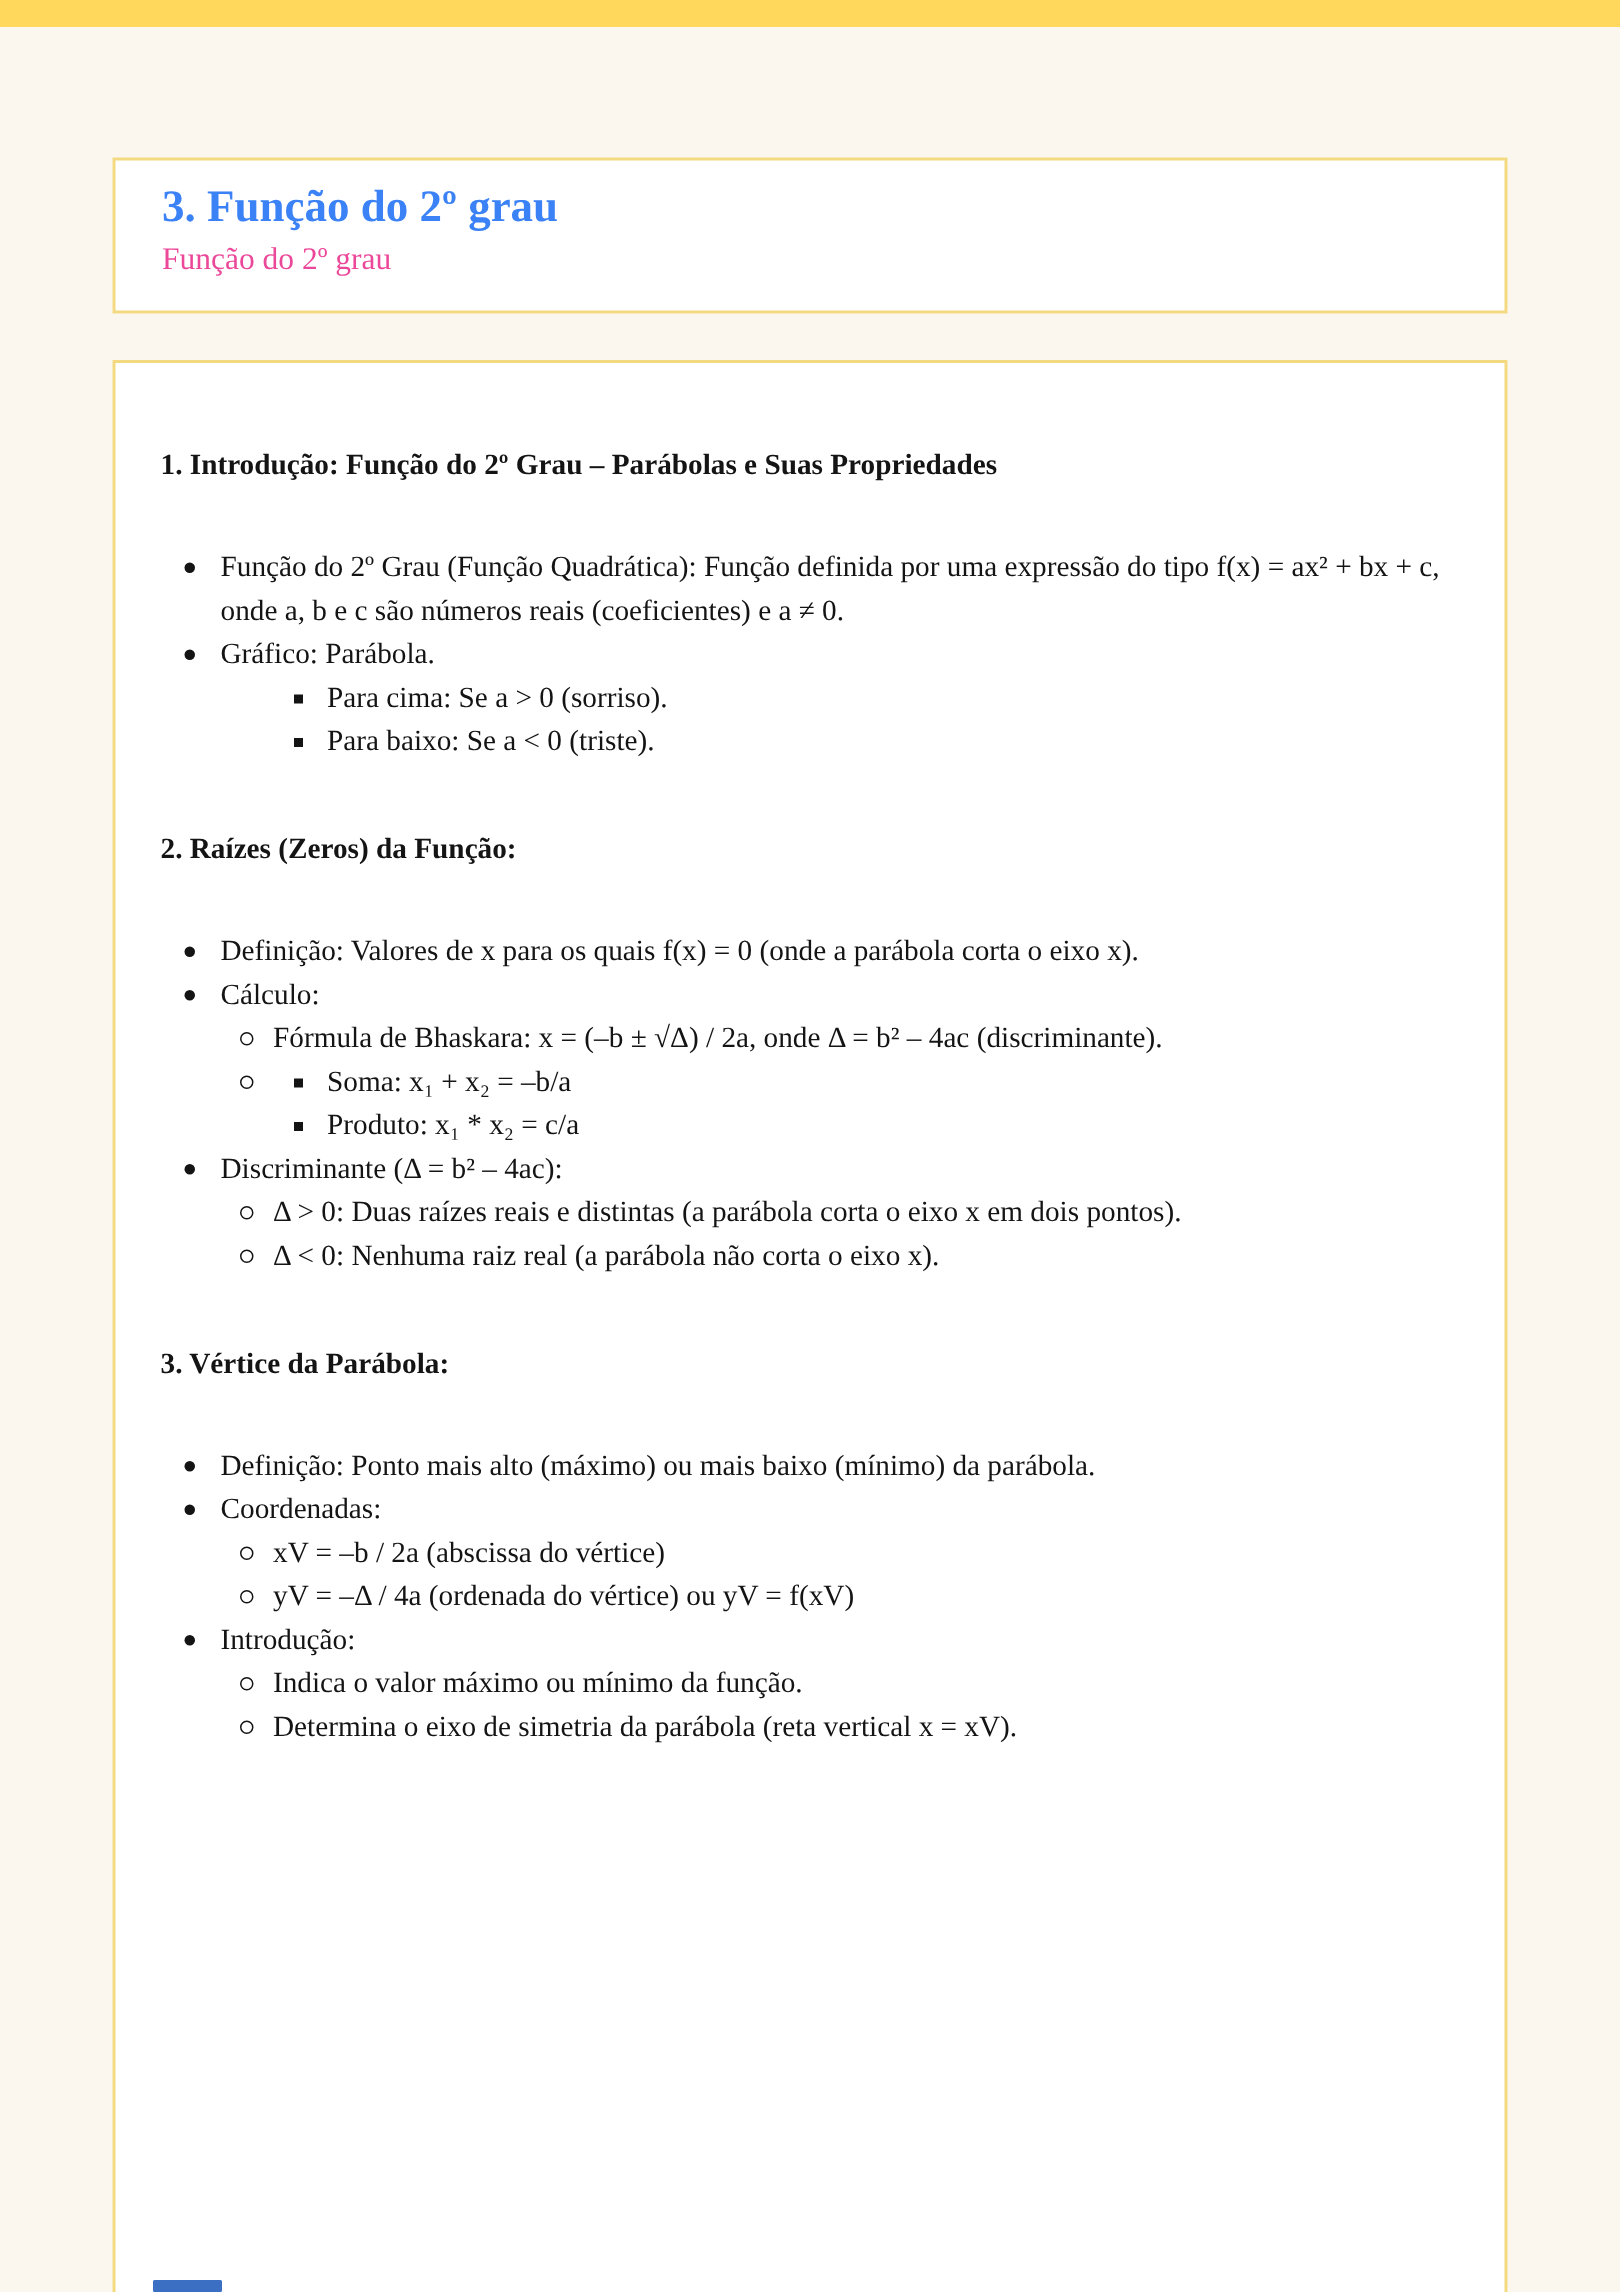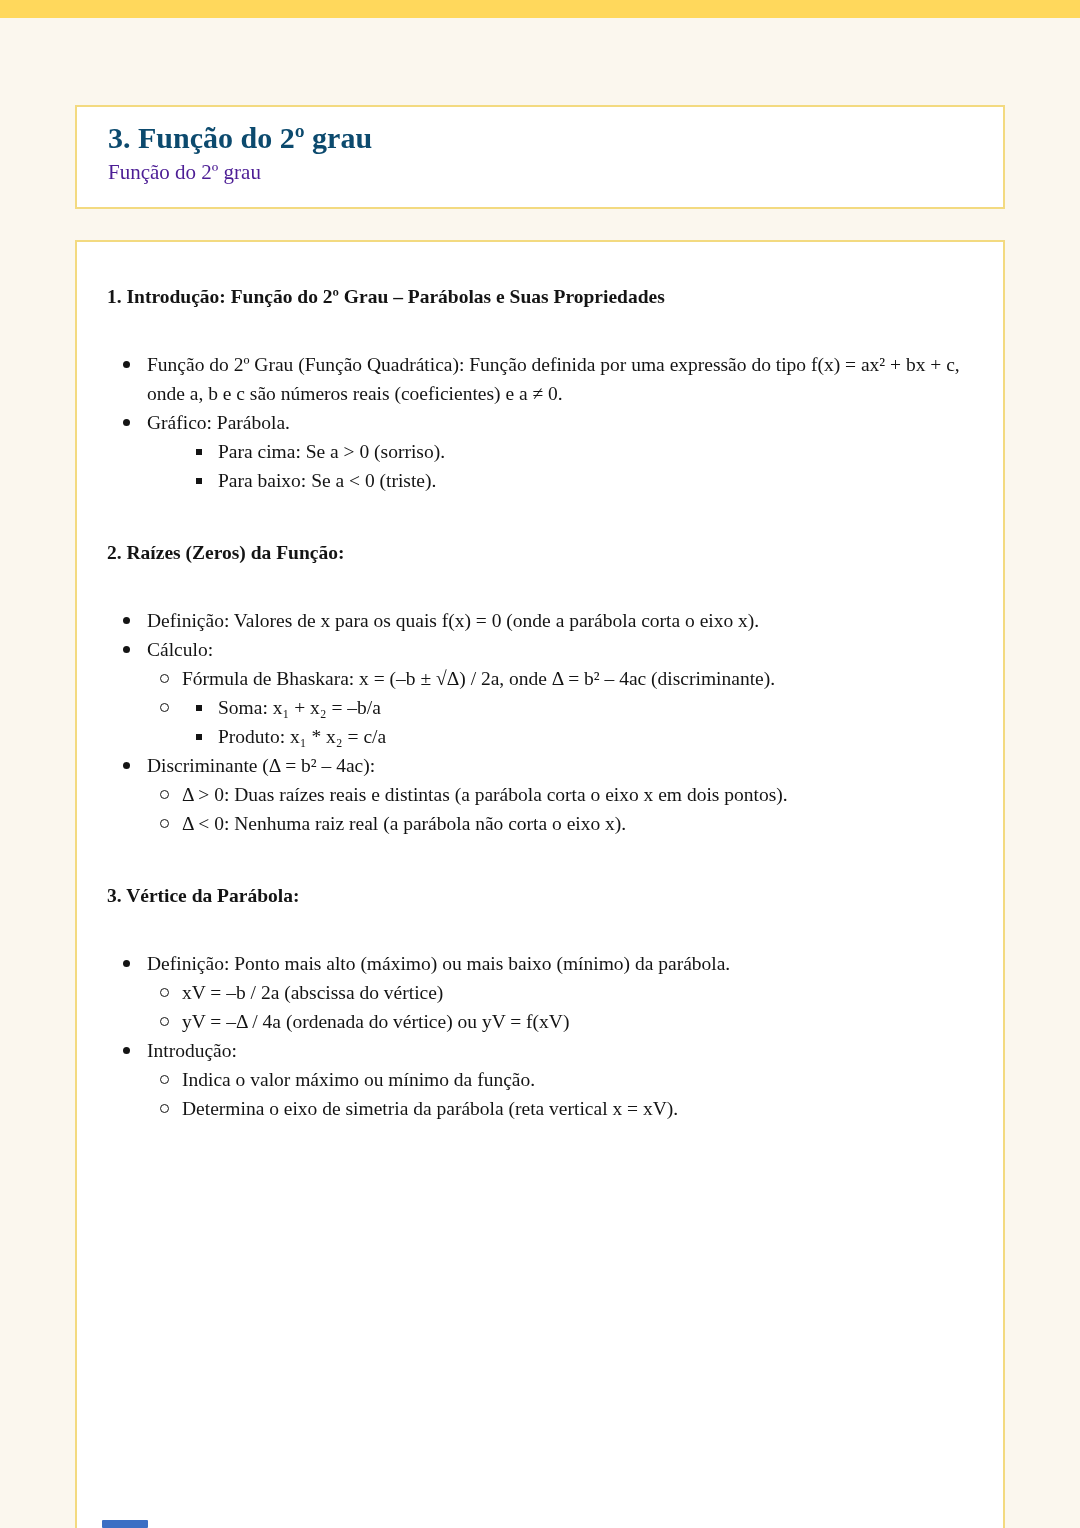--- a/index.html
+++ b/index.html
@@ -20,37 +20,37 @@
     position:absolute; left:75px; width:930px;
     background:#FFFFFF;
     border:2px solid #F3DA80;
   }
   .header-card {
     top:105px; height:104px;
     padding:13px 31px;
   }
   .page-title {
     font-size:30px; font-weight:bold;
-    color:#0c4a6e;
+    color:#3b82f6;
     line-height:36px;
   }
   .page-subtitle {
-    font-size:21px; color:#4c1d95;
+    font-size:21px; color:#ec4899;
     line-height:28px; margin-top:2px;
   }
   .content-card {
     top:240px; height:1380px;
     padding:42px 30px;
   }
   .section-heading {
     font-size:19.5px; font-weight:bold;
     line-height:26px;
     margin-top:45px;
   }
-  .section:first-child .section-heading { margin-top:0; }
+  .section:first-child .section-heading { margin-top:14px; }
   .list { margin-top:40px; }
   .li {
     position:relative;
     font-size:19.5px;
     line-height:29px;
   }
   .li.l1 { padding-left:40px; }
   .li.l2 { padding-left:75px; }
   .li.l3 { padding-left:111px; }
   .bullet { position:absolute; display:block; }
@@ -149,20 +149,24 @@
     </div>
   </div>
 
   <div class="section">
     <div class="section-heading">3. Vértice da Parábola:</div>
     <div class="list">
       <div class="li l1">
         <span class="bullet"></span>
         <span>Definição: Ponto mais alto (máximo) ou mais baixo (mínimo) da parábola.</span>
       </div>
+      <div class="li l1">
+        <span class="bullet"></span>
+        <span>Coordenadas:</span>
+      </div>
       <div class="li l2">
         <span class="bullet"></span>
         <span>xV = –b / 2a (abscissa do vértice)</span>
       </div>
       <div class="li l2">
         <span class="bullet"></span>
         <span>yV = –Δ / 4a (ordenada do vértice) ou yV = f(xV)</span>
       </div>
       <div class="li l1">
         <span class="bullet"></span>

